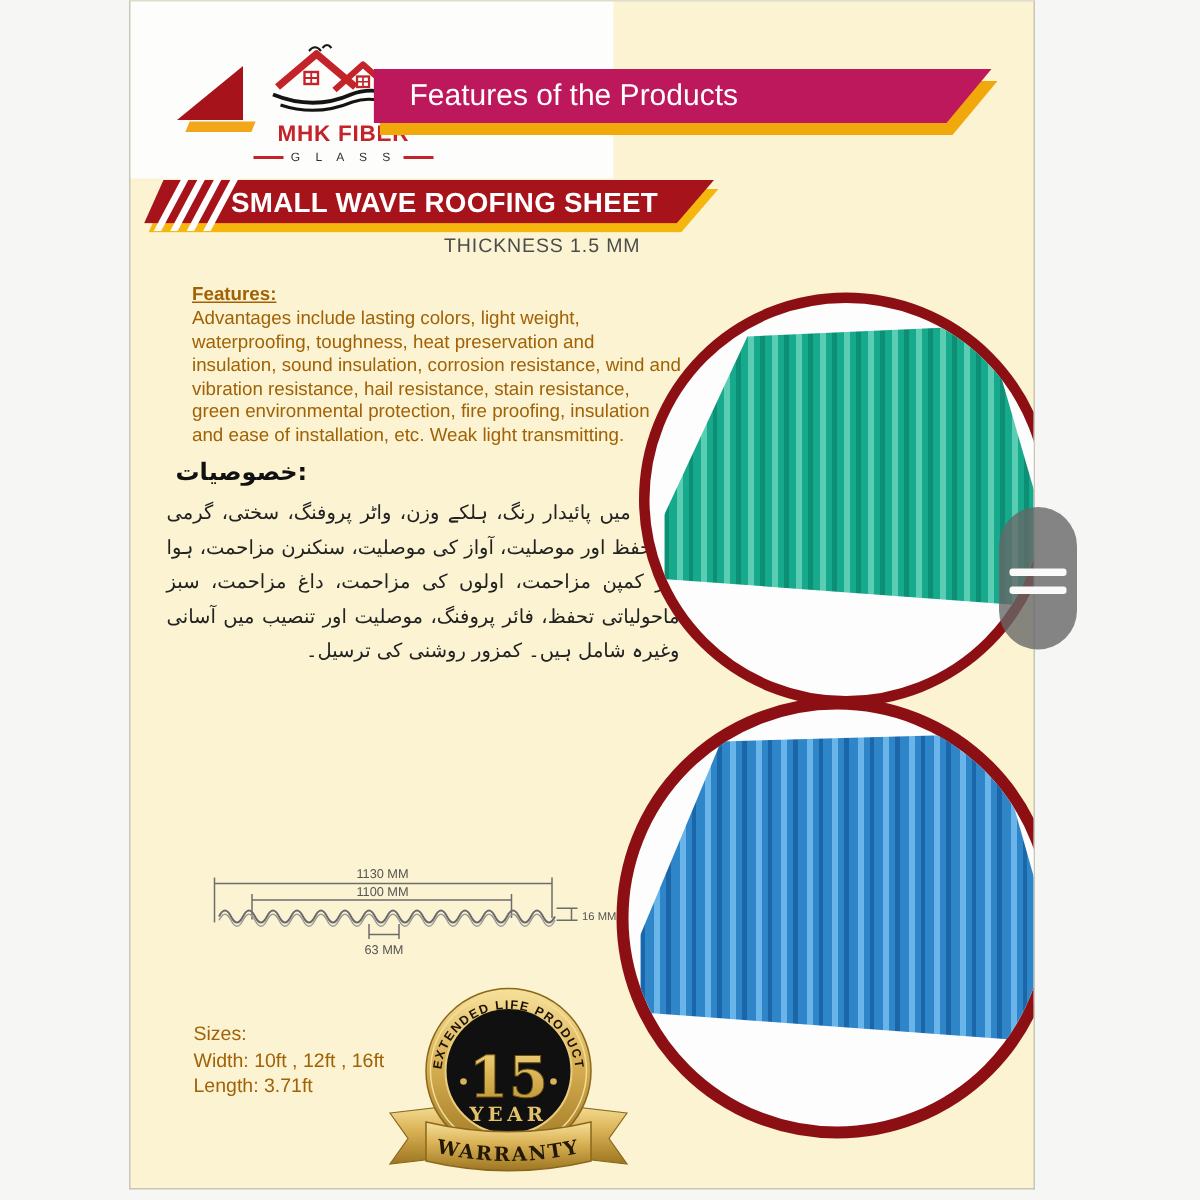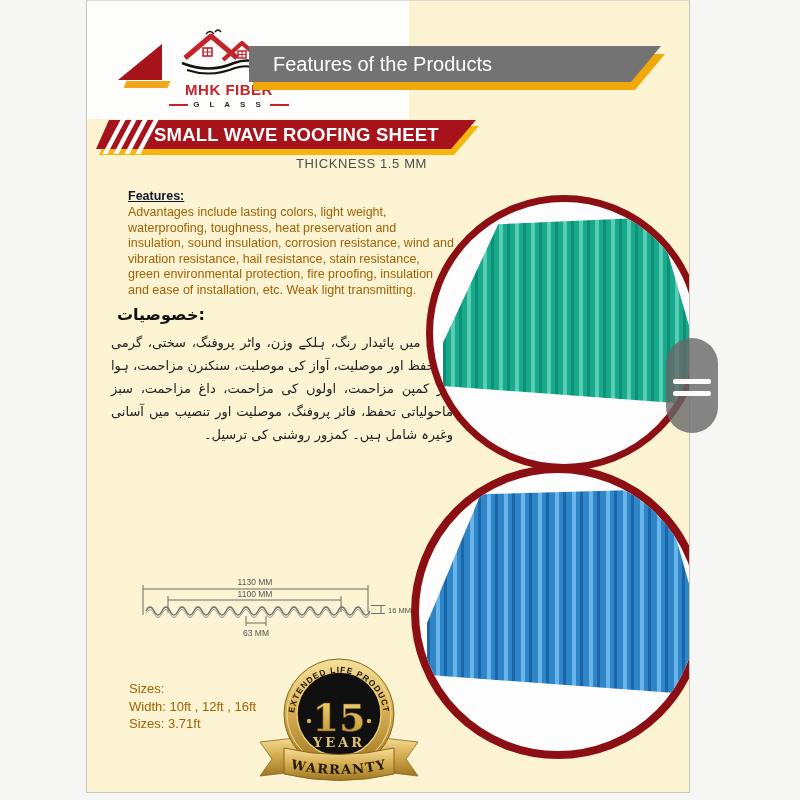--- a/index.html
+++ b/index.html
@@ -13,47 +13,47 @@
   
   .tri{position:absolute;left:31px;top:43px;width:44px;height:36px;
        background:#A6131A;-webkit-clip-path:polygon(100% 0,100% 100%,0 100%);
        clip-path:polygon(100% 0,100% 100%,0 100%);}
   .tri-under{position:absolute;left:38px;top:80px;width:44px;height:7px;
        background:#F2A71B;transform:skewX(-22deg);}
   .logo-svg{position:absolute;left:92px;top:28px;}
   .logo-name{position:absolute;left:82px;top:80px;width:120px;text-align:center;
        color:#C3242A;font-weight:bold;font-size:15px;letter-spacing:.5px;}
   .logo-sub{position:absolute;left:82px;top:99px;width:120px;display:flex;
-       align-items:center;gap:5px;color:#2e2e2e;font-weight:bold;font-size:8px;
+       align-items:center;gap:5px;color:#2e2e2e;font-weight:normal;font-size:8px;
        letter-spacing:4px;justify-content:center;}
   .logo-sub::before,.logo-sub::after{content:"";flex:1;height:2px;background:#C3242A;max-width:24px;}
   
   .f-banner{position:absolute;left:162px;top:45px;width:412px;height:44px;}
   .f-banner .yellow{position:absolute;left:4px;top:8px;width:100%;height:36px;background:#F0A80B;
        -webkit-clip-path:polygon(0 0,100% 0,calc(100% - 30px) 100%,0 100%);
        clip-path:polygon(0 0,100% 0,calc(100% - 30px) 100%,0 100%);}
-  .f-banner .red{position:absolute;left:0;top:0;width:100%;height:36px;background:#737373;
+  .f-banner .red{position:absolute;left:0;top:0;width:100%;height:36px;background:#be185d;
        -webkit-clip-path:polygon(0 0,100% 0,calc(100% - 30px) 100%,0 100%);
        clip-path:polygon(0 0,100% 0,calc(100% - 30px) 100%,0 100%);
        color:#fff;font-size:20px;line-height:36px;padding-left:24px;box-sizing:border-box;}
   .p-banner{position:absolute;left:9px;top:119px;width:380px;height:36px;}
   .p-banner .yellow{position:absolute;left:3px;top:6px;width:100%;height:29px;background:#F5B60D;
        -webkit-clip-path:polygon(13px 0,100% 0,calc(100% - 25px) 100%,0 100%);
        clip-path:polygon(13px 0,100% 0,calc(100% - 25px) 100%,0 100%);}
   .p-banner .red{position:absolute;left:0;top:0;width:100%;height:29px;background:#A6131A;
        -webkit-clip-path:polygon(13px 0,100% 0,calc(100% - 25px) 100%,0 100%);
        clip-path:polygon(13px 0,100% 0,calc(100% - 25px) 100%,0 100%);
        color:#fff;font-weight:bold;font-size:18.5px;line-height:29px;padding-left:58px;
        box-sizing:border-box;letter-spacing:.2px;overflow:hidden;}
   .stripe{position:absolute;top:-2px;width:5px;height:36px;background:#fff;transform:skewX(-28deg);}
   .thickness{position:absolute;left:60px;top:155px;width:280px;text-align:right;
        color:#4c4c4c;font-size:13px;letter-spacing:.6px;}
   
   .feat-h{position:absolute;left:41px;top:188px;font-size:12.5px;font-weight:bold;
-       color:#0f172a;text-decoration:underline;}
+       color:#a16207;text-decoration:underline;}
   .feat-b{position:absolute;left:41px;top:204px;width:326px;font-size:12.5px;
        line-height:15.6px;color:#a16207;}
   
   .urdu-h{position:absolute;left:30px;top:304px;width:330px;text-align:left;
        font-family:"DejaVu Sans",sans-serif;font-weight:bold;font-size:16px;color:#111;}
   .urdu-b{position:absolute;left:24px;top:330px;width:342px;direction:rtl;
        font-family:"DejaVu Sans",sans-serif;font-size:13px;line-height:23px;
        color:#222;text-align:justify;}
   
   .circ{position:absolute;border-radius:50%;background:#fdfdfd;box-sizing:border-box;overflow:hidden;}
@@ -152,21 +152,21 @@
       </g>
       <text x="124" y="13" font-size="8.5" fill="#555" text-anchor="middle">1130 MM</text>
       <text x="124" y="25" font-size="8.5" fill="#555" text-anchor="middle">1100 MM</text>
       <text x="257" y="41" font-size="7.5" fill="#555">16 MM</text>
       <text x="125" y="64" font-size="8.5" fill="#555" text-anchor="middle">63 MM</text>
     </svg>
 
     <div class="sizes">
       <div>Sizes:</div>
       <div>Width: 10ft , 12ft , 16ft</div>
-      <div>Sizes: 3.71ft</div>
+      <div>Length: 3.71ft</div>
     </div>
 
     <svg class="badge" width="172" height="132" viewBox="0 0 172 132">
       <defs>
         <linearGradient id="gold" x1="0" y1="0" x2="0" y2="1">
           <stop offset="0" stop-color="#F6E19A"></stop>
             <stop offset=".45" stop-color="#D9B054"></stop>
           <stop offset="1" stop-color="#9C7621"></stop>
         </linearGradient>
         <linearGradient id="gold2" x1="0" y1="0" x2="0" y2="1">

